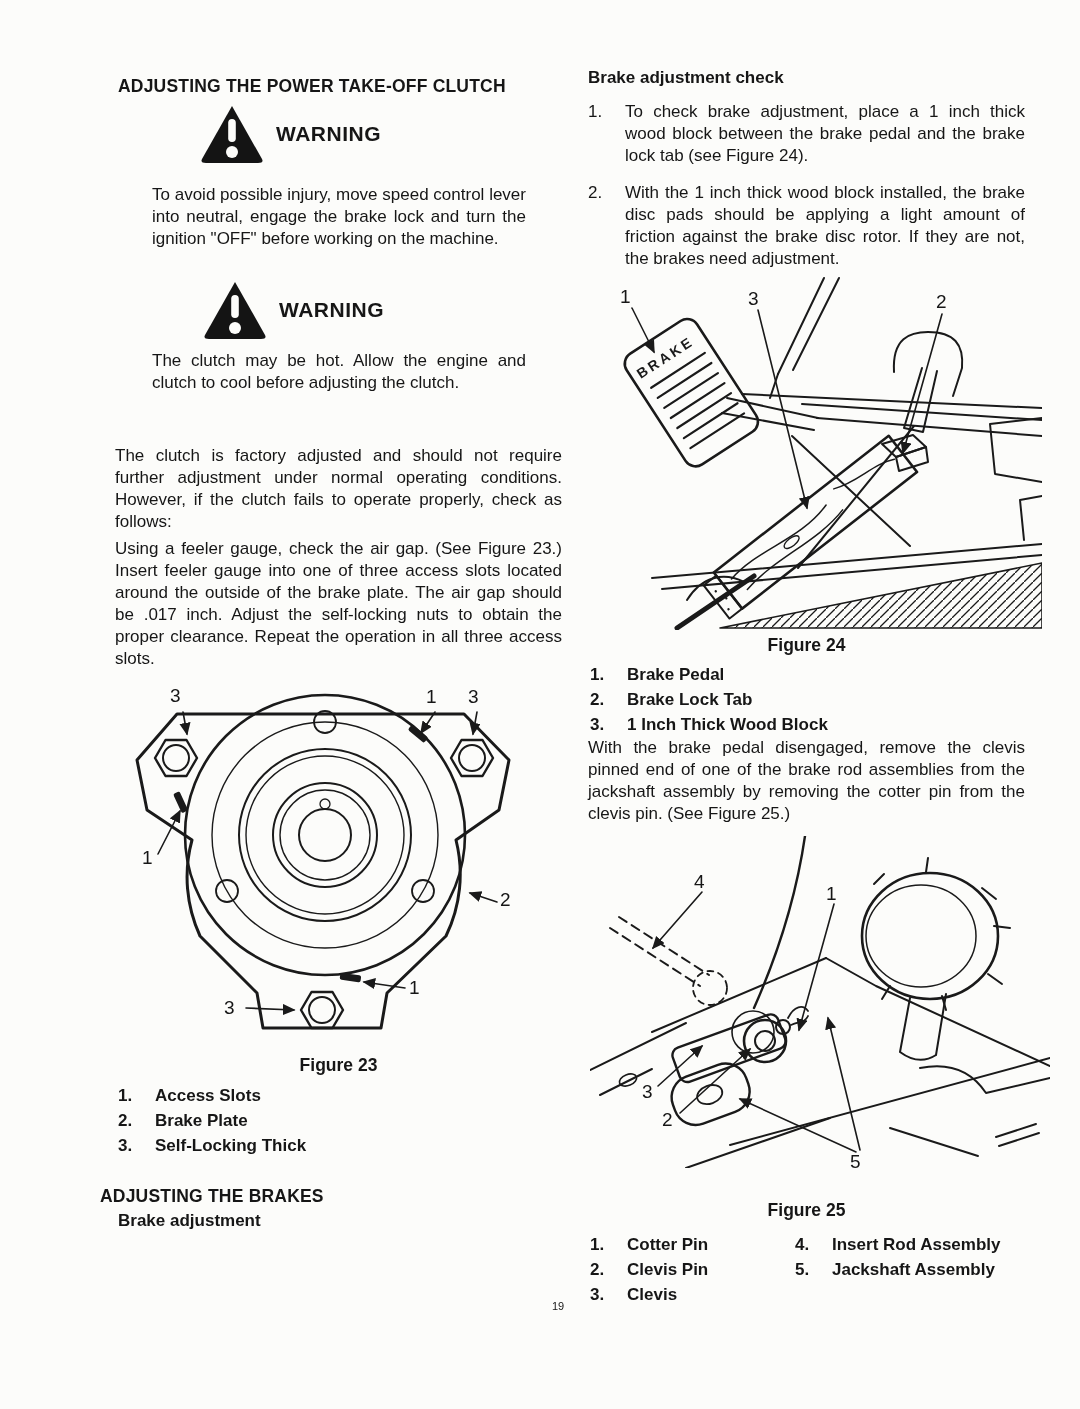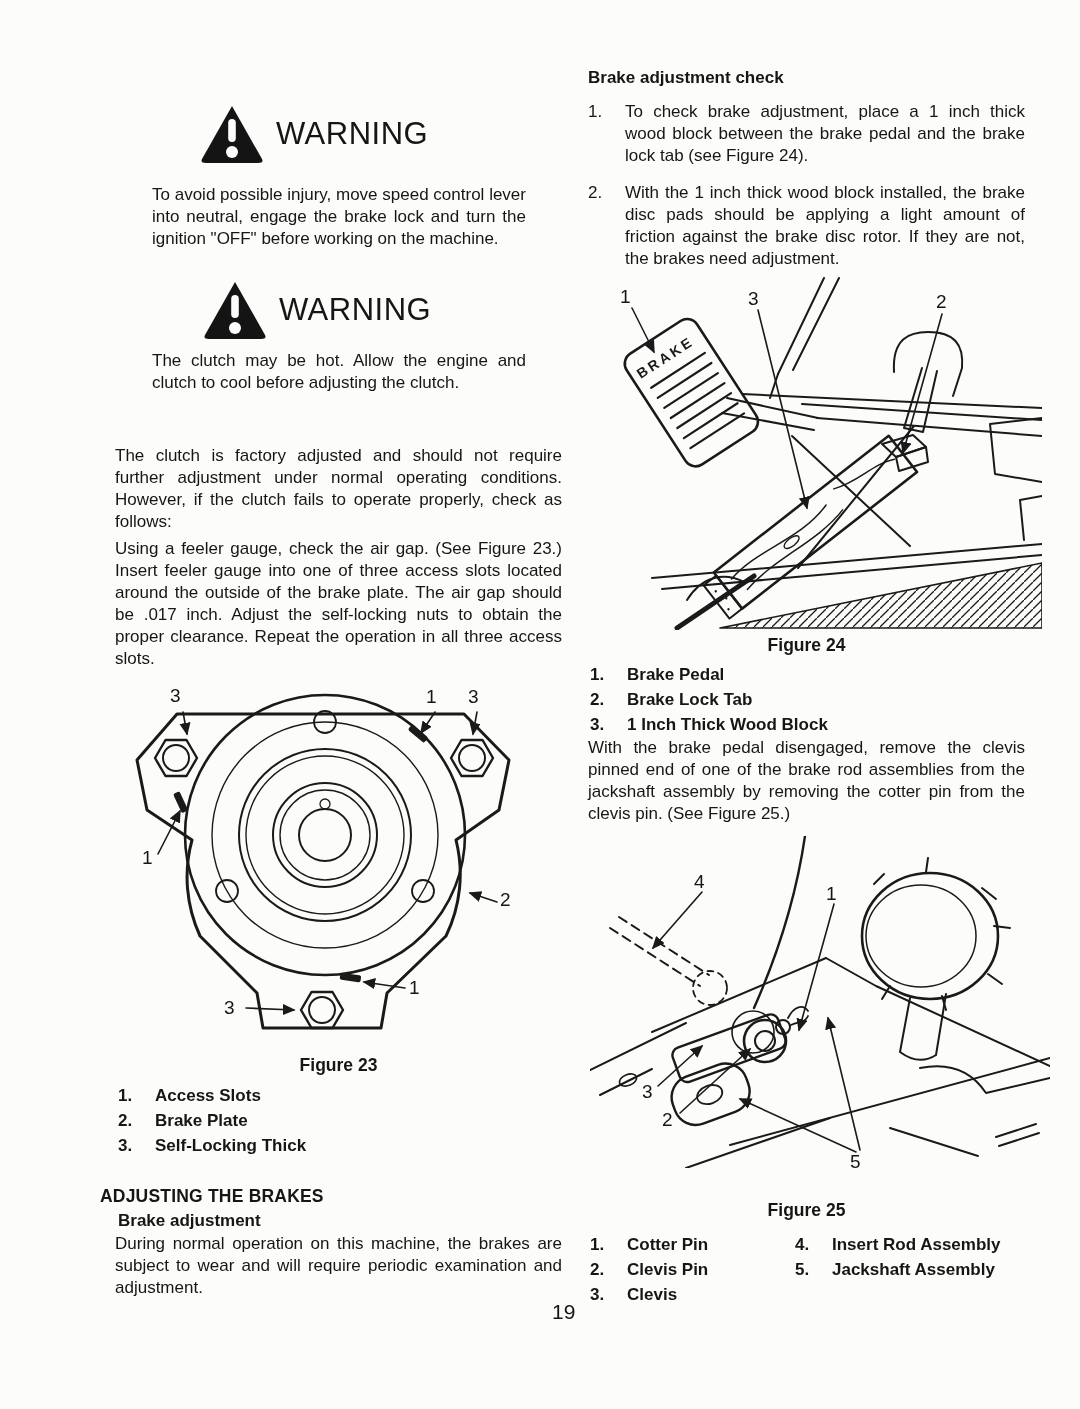--- a/index.html
+++ b/index.html
@@ -3,38 +3,39 @@
 <meta charset="utf-8">
 <style>
   html,body{margin:0;padding:0;background:#ddd;}
   .page{position:relative;width:1080px;height:1409px;background:#fcfcfa;
         font-family:"Liberation Sans",sans-serif;color:#161616;overflow:hidden;}
   .abs{position:absolute;}
   .h1{font-weight:bold;font-size:17.5px;letter-spacing:.2px;}
   .h2{font-weight:bold;font-size:17px;}
   .body-text{font-size:17px;line-height:22px;text-align:justify;}
   .warnrow{display:flex;align-items:center;gap:12px;}
-  .warnlabel{font-weight:normal;font-size:31px;letter-spacing:.5px;}
+  .warnlabel{font-weight:bold;font-size:21px;letter-spacing:.5px;}
   .step{display:flex;font-size:17px;line-height:22px;}
   .step .num{width:37px;flex:none;font-weight:normal;}
   .step .txt{flex:1;text-align:justify;}
   .caption{font-weight:bold;font-size:17.5px;text-align:center;}
   .legend-row{display:flex;font-weight:bold;font-size:17px;line-height:25px;}
   .legend-row .n{width:37px;flex:none;}
   .callout{position:absolute;font-size:19px;line-height:1;color:#161616;}
   .note{font-weight:bold;font-size:16.5px;text-align:center;letter-spacing:.4px;}
-  .pagenum{font-size:21px;}
+  .pagenum{font-size:11px;}
   svg{display:block;}
   .lineart{stroke:#1a1a1a;fill:none;stroke-linecap:round;stroke-linejoin:round;}
 </style>
 </head>
 <body>
 
 <div class="page">
 
+  <div class="abs h1" style="left:118px;top:76px;width:450px;">ADJUSTING THE POWER TAKE-OFF CLUTCH</div>
 
   <div class="abs warnrow" style="left:200px;top:104px;">
     <span>
       <svg width="64" height="60" viewBox="0 0 64 60">
         <path d="M32 2 L62 55 Q64 59 58 59 L6 59 Q0 59 2 55 Z" fill="#141414"></path>
         <rect x="28.2" y="15" width="7.6" height="23" rx="3.8" fill="#fcfcfa"></rect>
         <circle cx="32" cy="48" r="6" fill="#fcfcfa"></circle>
       </svg>
     </span>
     <span class="warnlabel">WARNING</span>
@@ -124,21 +125,20 @@
       <span>Brake Plate</span>
     </div>
     <div class="legend-row">
       <span class="n">3.</span>
       <span>Self-Locking Thick</span>
     </div>
   </div>
 
   <div class="abs h1" style="left:100px;top:1186px;width:440px;">ADJUSTING THE BRAKES</div>
   <div class="abs h2" style="left:118px;top:1211px;width:440px;">Brake adjustment</div>
-  <div class="abs body-text" style="left:115px;top:1233px;width:447px;">During normal operation on this machine, the brakes are subject to wear and will require periodic examina­tion and adjustment.</div>
 
   <div class="abs h2" style="left:588px;top:68px;width:437px;">Brake adjustment check</div>
 
   <div class="abs step" style="left:588px;top:101px;width:437px;">
     <span class="num">1.</span>
     <span class="txt">To check brake adjustment, place a 1 inch thick wood block between the brake pedal and the brake lock tab (see Figure 24).</span>
   </div>
   <div class="abs step" style="left:588px;top:182px;width:437px;">
     <span class="num">2.</span>
     <span class="txt">With the 1 inch thick wood block installed, the brake disc pads should be applying a light amount of friction against the brake disc rotor.  If they are not, the brakes need adjustment.</span>

